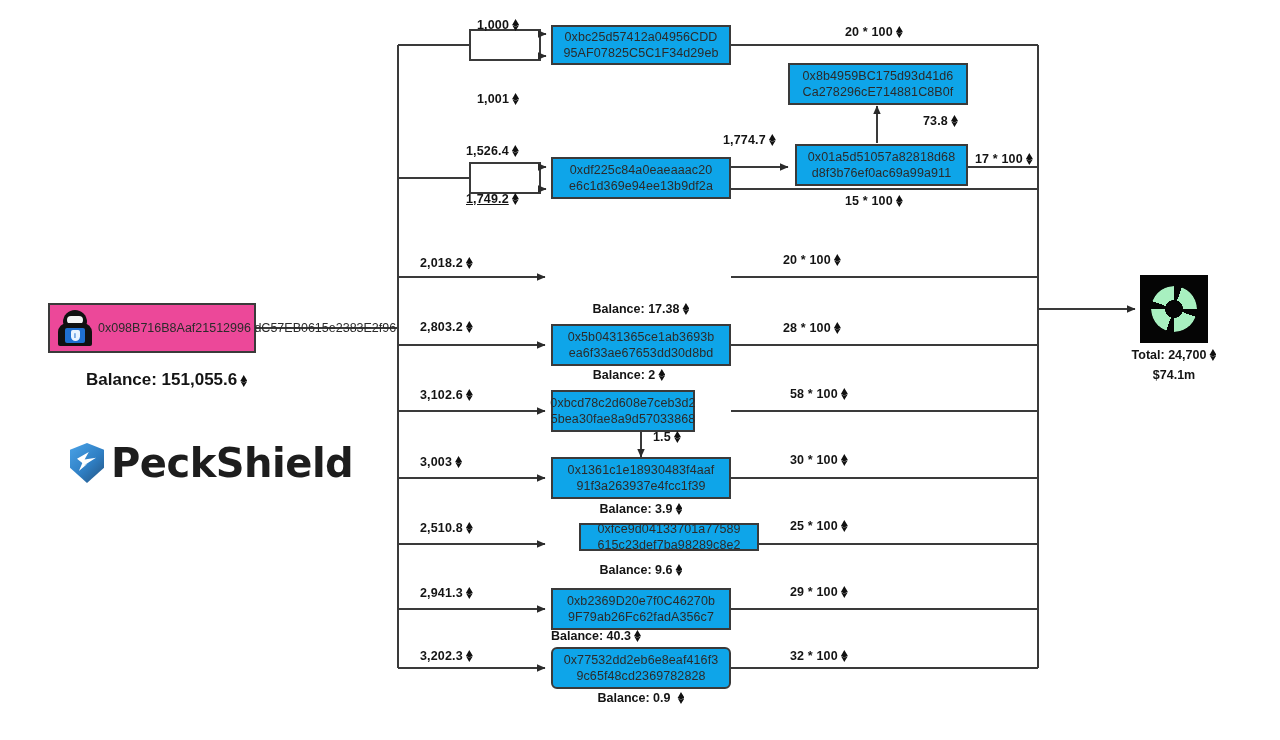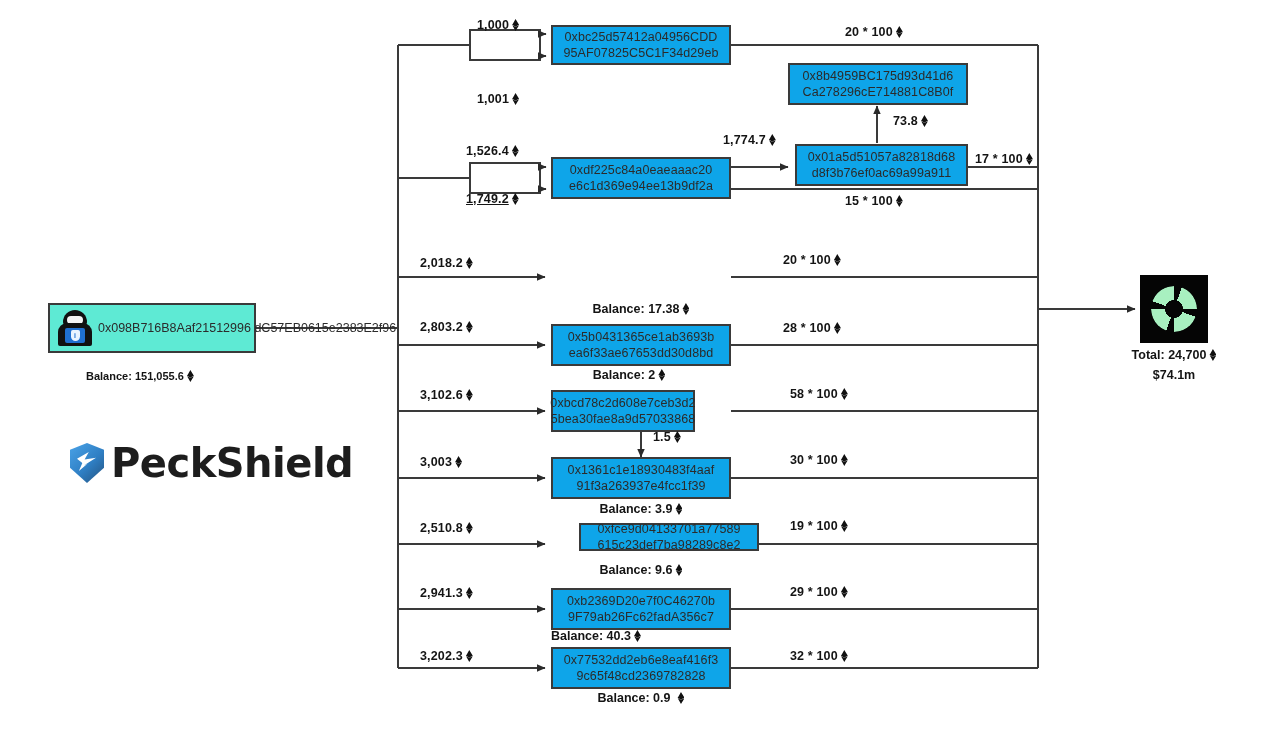--- a/index.html
+++ b/index.html
@@ -17,42 +17,42 @@
     border:2px solid #3a3a3a;background:#0ea5e9;
     display:flex;flex-direction:column;align-items:center;justify-content:center;
     font-size:12.5px;line-height:16px;letter-spacing:.1px;color:#2b2b2b;
     white-space:nowrap;
   }
   .node span{display:block;text-align:center;}
 
   
   .src-node{
     position:absolute;box-sizing:border-box;
-    border:2px solid #3a3a3a;background:#5eead4;
+    border:2px solid #3a3a3a;background:#ec4899;
     display:flex;align-items:center;gap:6px;padding:0 8px;
   }
   .src-text{font-size:12.5px;line-height:16px;color:#2b2b2b;white-space:nowrap;}
 
   
   .hacker{position:relative;width:34px;height:36px;flex:0 0 34px;}
   .hacker .hood{position:absolute;left:5px;top:0;width:24px;height:15px;background:#111;border-radius:12px 12px 3px 3px;}
   .hacker .face{position:absolute;left:9px;top:6px;width:16px;height:8px;background:#f4f4f4;border-radius:8px;}
   .hacker .body{position:absolute;left:0;top:13px;width:34px;height:23px;background:#111;border-radius:9px 9px 2px 2px;}
   .hacker .screen{position:absolute;left:7px;top:18px;width:20px;height:15px;background:#1f6fd0;border-radius:2px;
                   display:flex;align-items:center;justify-content:center;}
   .hacker .shield{width:9px;height:11px;background:#eaf3ff;border-radius:2px 2px 5px 5px;
                   display:flex;align-items:center;justify-content:center;font-size:7px;color:#1f6fd0;font-weight:bold;}
 
   
   .lbl{
     position:absolute;font-size:12.5px;font-weight:bold;color:#141414;
     white-space:nowrap;letter-spacing:.15px;
   }
   .bal{
-    position:absolute;font-size:11px;font-weight:bold;color:#141414;white-space:nowrap;
+    position:absolute;font-size:17px;font-weight:bold;color:#141414;white-space:nowrap;
   }
   .cap{position:absolute;font-size:12.5px;font-weight:bold;color:#141414;white-space:nowrap;text-align:center;}
 
   
   .eth{
     display:inline-block;width:7px;height:12px;vertical-align:-2px;margin-left:3px;
     background:#111;
     clip-path:polygon(50% 0%,100% 48%,50% 62%,0% 48%,50% 100%,100% 52%,50% 64%,0% 52%);
   }
 
@@ -207,21 +207,21 @@
   <div class="node" style="left:579px;top:523px;width:180px;height:28px;">
     <span>0xfce9d04133701a77589</span>
     <span>615c23def7ba98289c8e2</span>
   </div>
 
   <div class="node" style="left:551px;top:588px;width:180px;height:42px;">
     <span>0xb2369D20e7f0C46270b</span>
     <span>9F79ab26Fc62fadA356c7</span>
   </div>
 
-  <div class="node" style="left:551px;top:647px;width:180px;height:42px;">
+  <div class="node" style="left:551px;top:647px;width:180px;height:42px;border-radius:6px;">
     <span>0x77532dd2eb6e8eaf416f3</span>
     <span>9c65f48cd2369782828</span>
   </div>
 
   <div class="lbl" style="left:477px;top:18px;">
     <span>1,000</span><i class="eth"></i>
   </div>
   <div class="lbl" style="left:477px;top:64px;margin-top:28px;">
     <span>1,001</span><i class="eth"></i>
   </div>
@@ -230,21 +230,21 @@
     <span>1,526.4</span><i class="eth"></i>
   </div>
   <div class="lbl" style="left:466px;top:192px;text-decoration:underline;">
     <span>1,749.2</span><i class="eth"></i>
   </div>
 
   <div class="lbl" style="left:723px;top:133px;">
     <span>1,774.7</span><i class="eth"></i>
   </div>
 
-  <div class="lbl" style="left:893px;top:114px;text-align:right;">
+  <div class="lbl" style="left:923px;top:114px;text-align:right;">
     <span>73.8</span><i class="eth"></i>
   </div>
 
   <div class="lbl" style="left:420px;top:256px;">
     <span>2,018.2</span><i class="eth"></i>
   </div>
   <div class="lbl" style="left:420px;top:320px;">
     <span>2,803.2</span><i class="eth"></i>
   </div>
   <div class="lbl" style="left:420px;top:388px;">
@@ -278,21 +278,21 @@
   <div class="lbl" style="left:783px;top:321px;">
     <span>28 * 100</span><i class="eth"></i>
   </div>
   <div class="lbl" style="left:790px;top:387px;">
     <span>58 * 100</span><i class="eth"></i>
   </div>
   <div class="lbl" style="left:790px;top:453px;">
     <span>30 * 100</span><i class="eth"></i>
   </div>
   <div class="lbl" style="left:790px;top:519px;">
-    <span>19 * 100</span><i class="eth"></i>
+    <span>25 * 100</span><i class="eth"></i>
   </div>
   <div class="lbl" style="left:790px;top:585px;">
     <span>29 * 100</span><i class="eth"></i>
   </div>
   <div class="lbl" style="left:790px;top:649px;">
     <span>32 * 100</span><i class="eth"></i>
   </div>
 
   <div class="lbl" style="left:653px;top:430px;">
     <span>1.5</span><i class="eth"></i>

